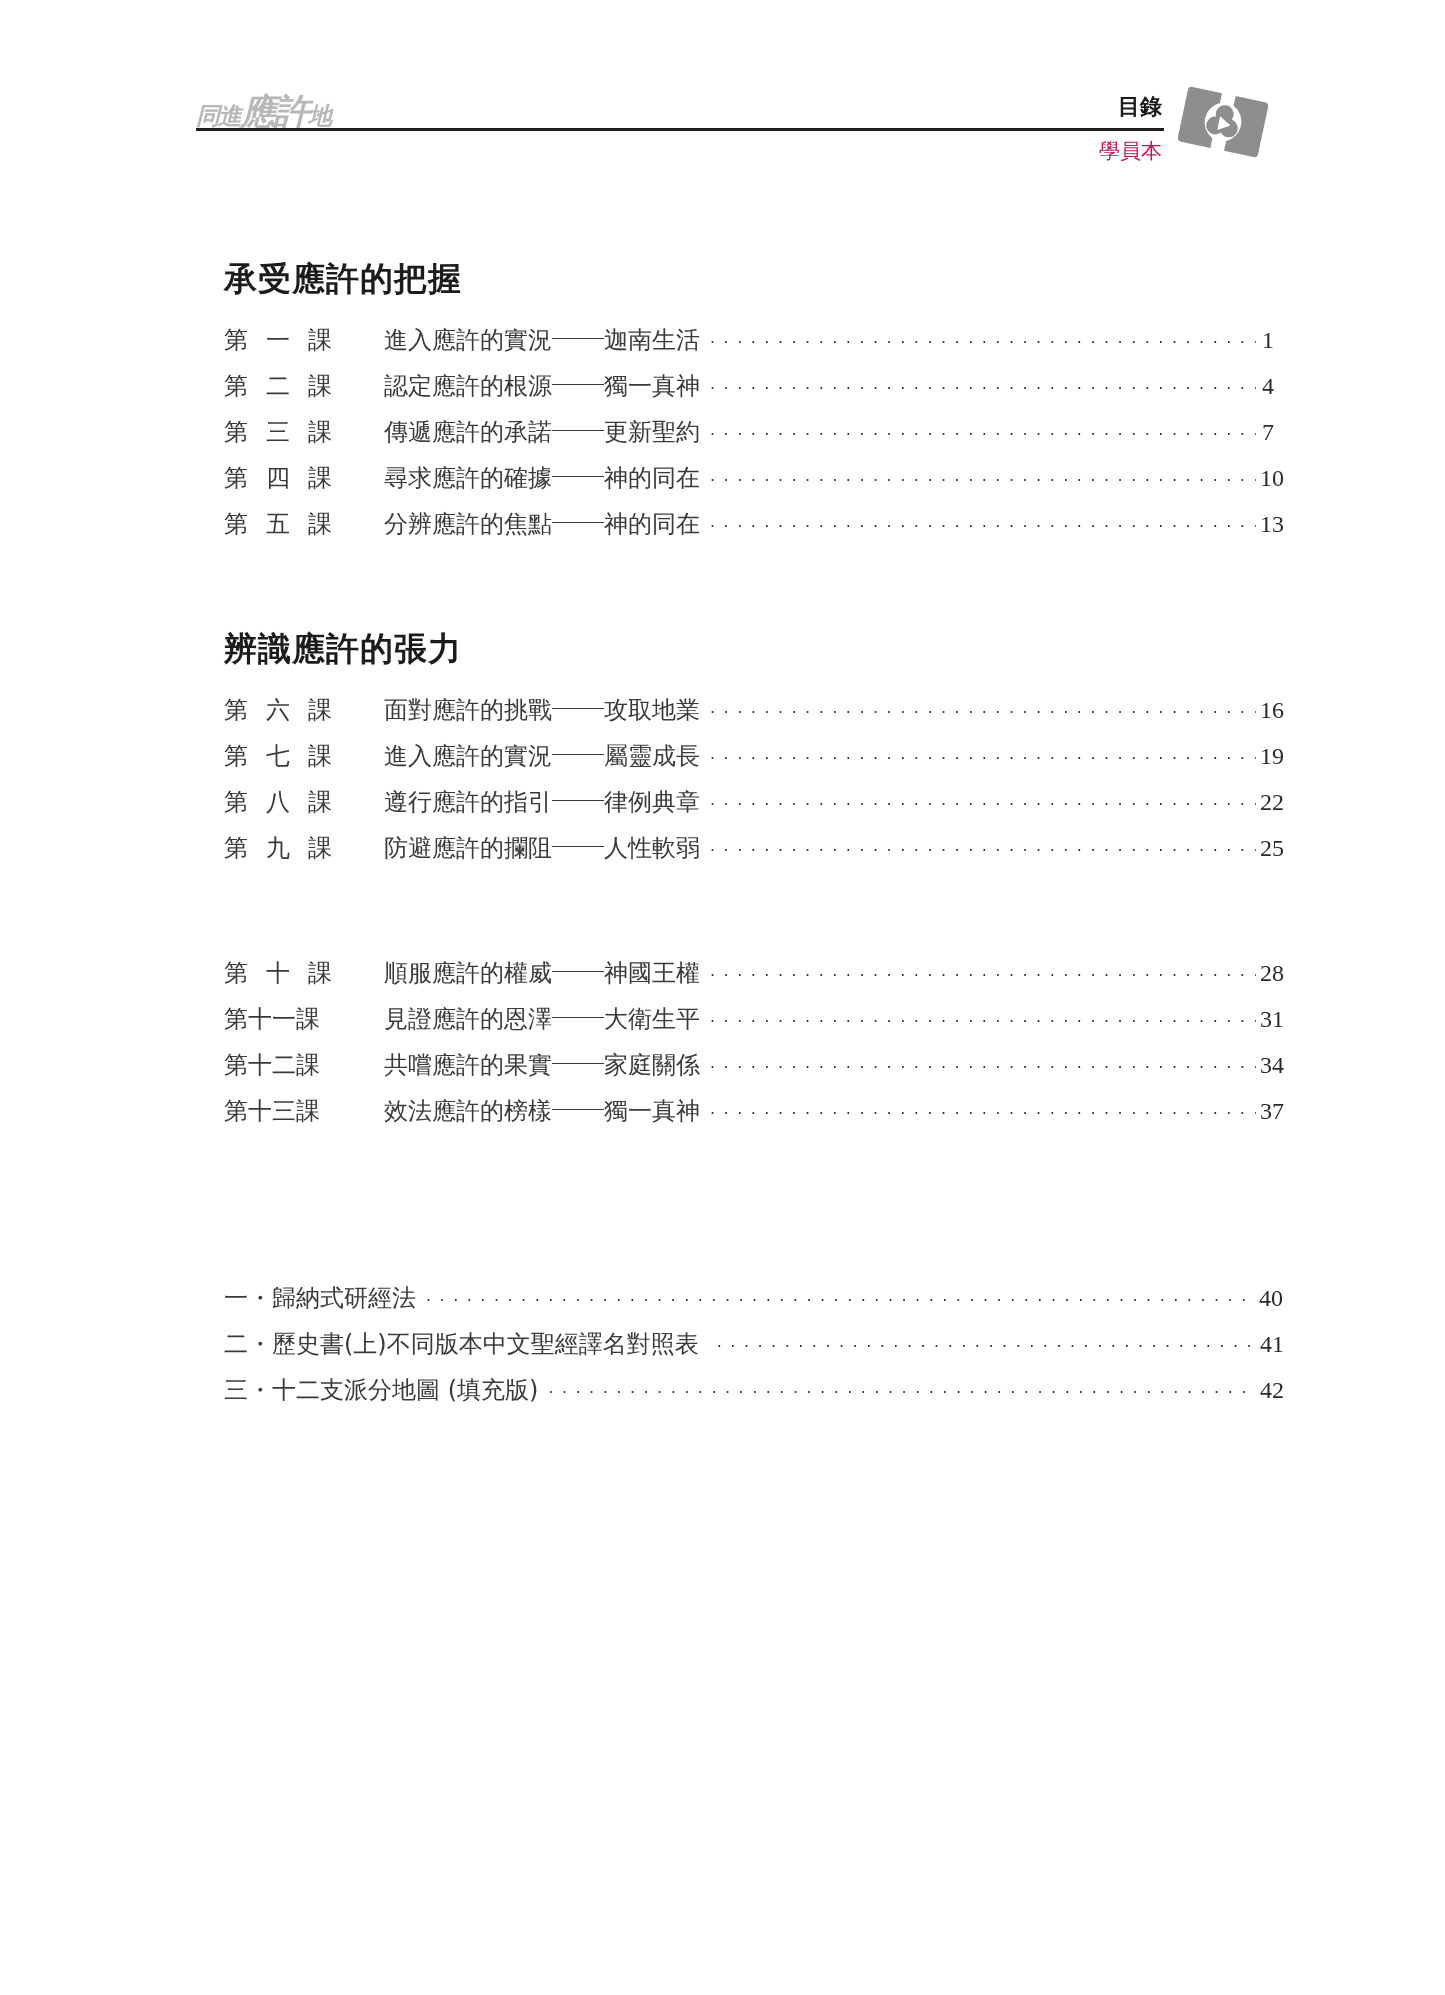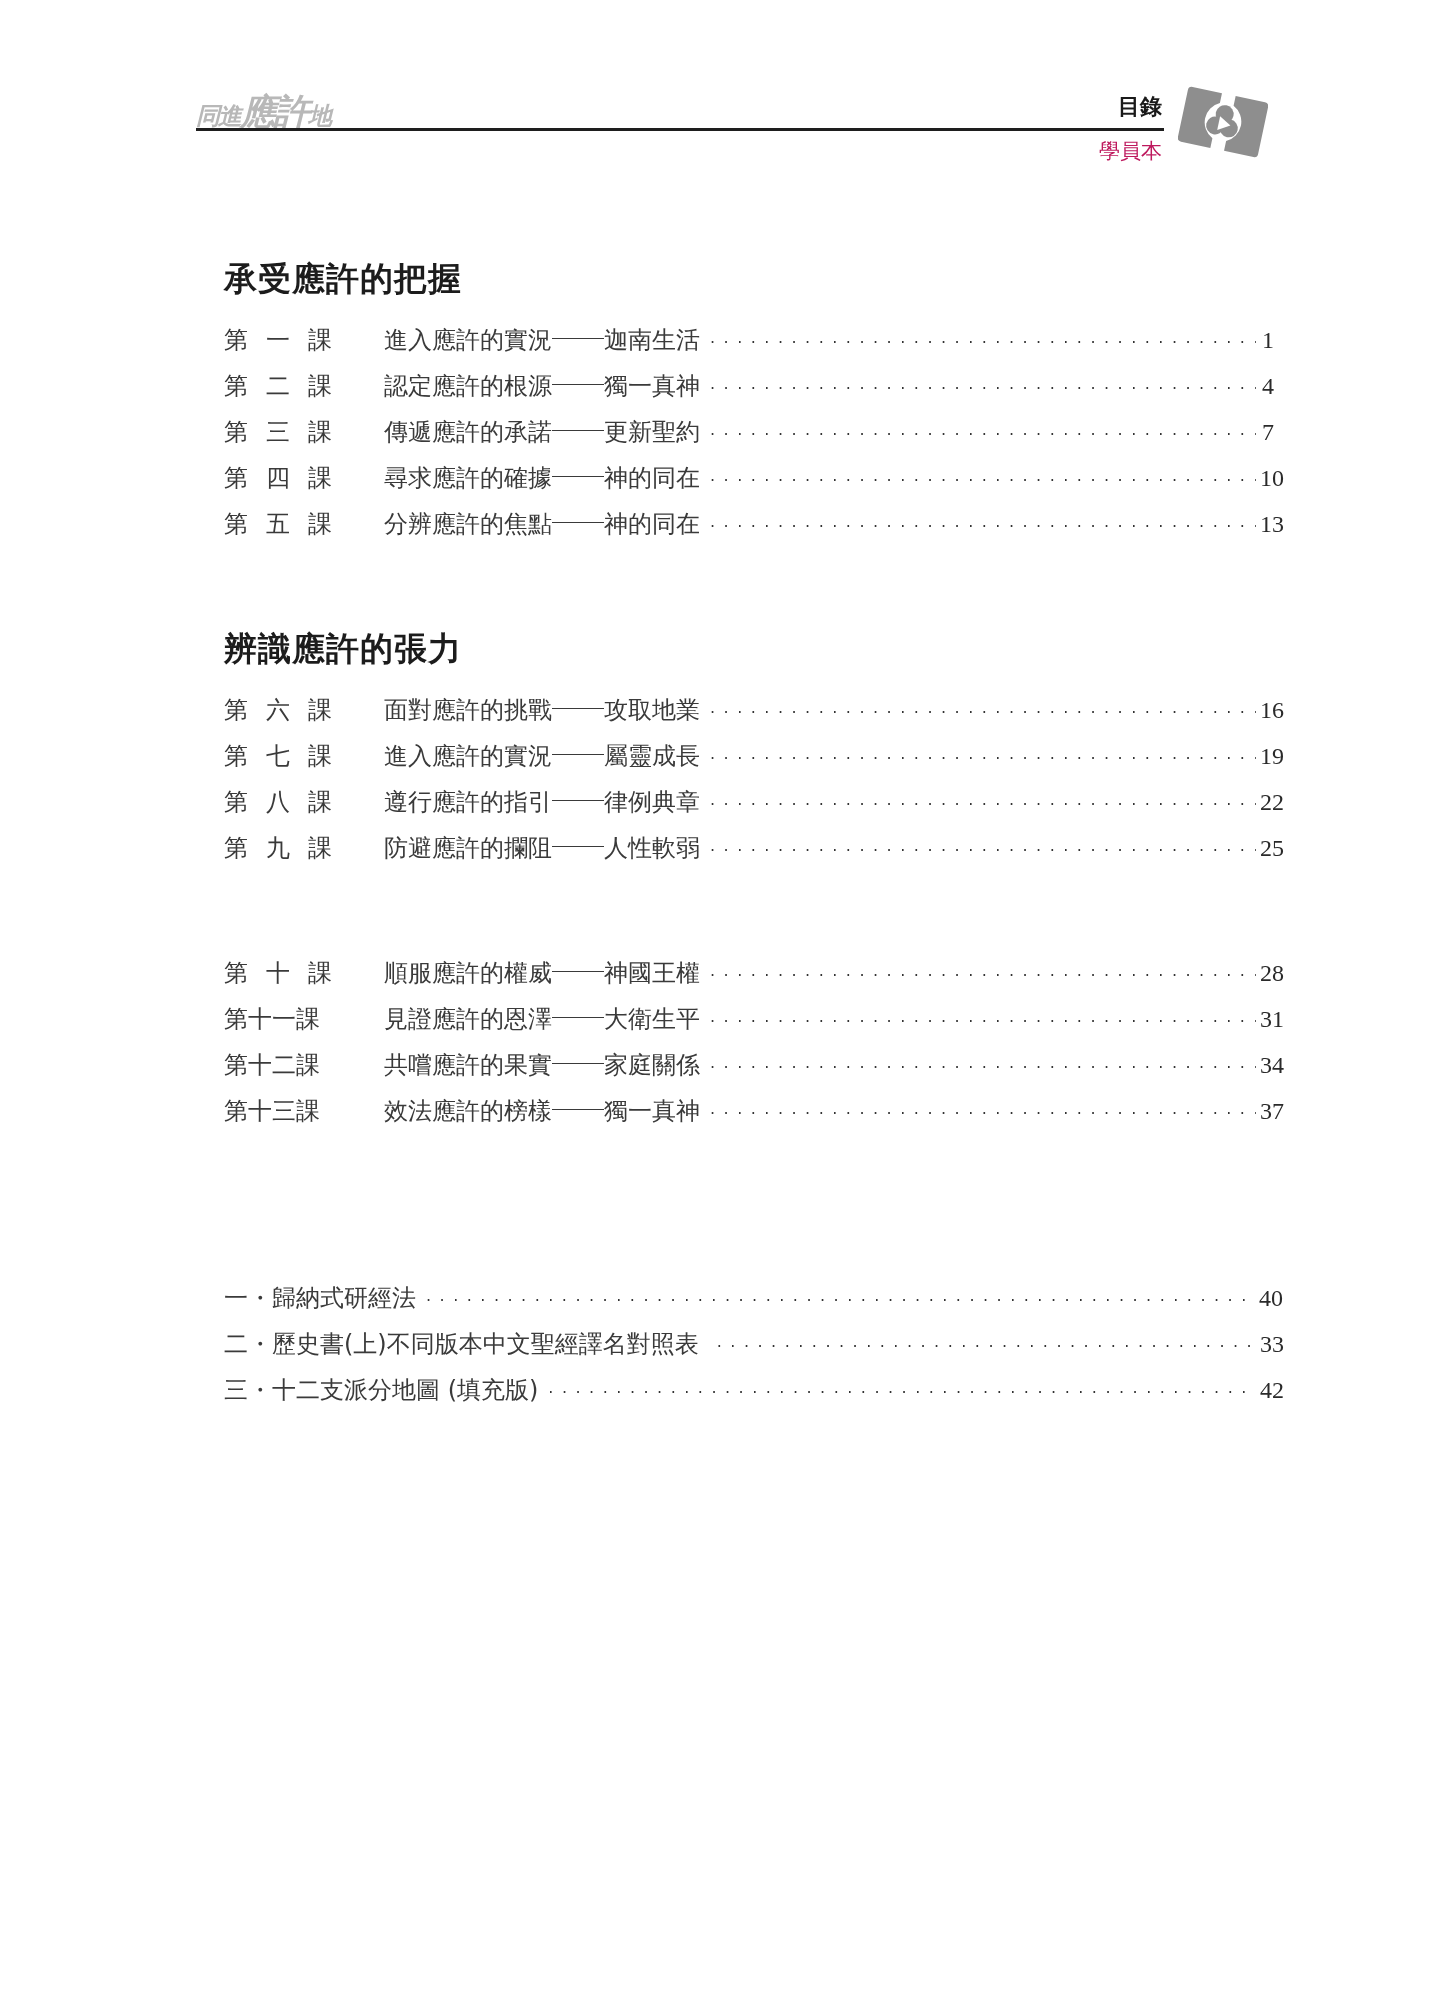--- a/index.html
+++ b/index.html
@@ -216,20 +216,20 @@
 
 <div class="section" style="top:1275px;">
   <div class="toc-row appendix-row">
     <span class="lesson-title">一・歸納式研經法</span>
     <span class="leader">··································································································</span>
     <span class="page-no">40</span>
   </div>
   <div class="toc-row appendix-row">
     <span class="lesson-title">二・歷史書(上)不同版本中文聖經譯名對照表</span>
     <span class="leader" style="margin-left:18px;">··································································································</span>
-    <span class="page-no">33</span>
+    <span class="page-no">41</span>
   </div>
   <div class="toc-row appendix-row">
     <span class="lesson-title">三・十二支派分地圖 (填充版)</span>
     <span class="leader">··································································································</span>
     <span class="page-no">42</span>
   </div>
 </div>
 
 </body></html>

